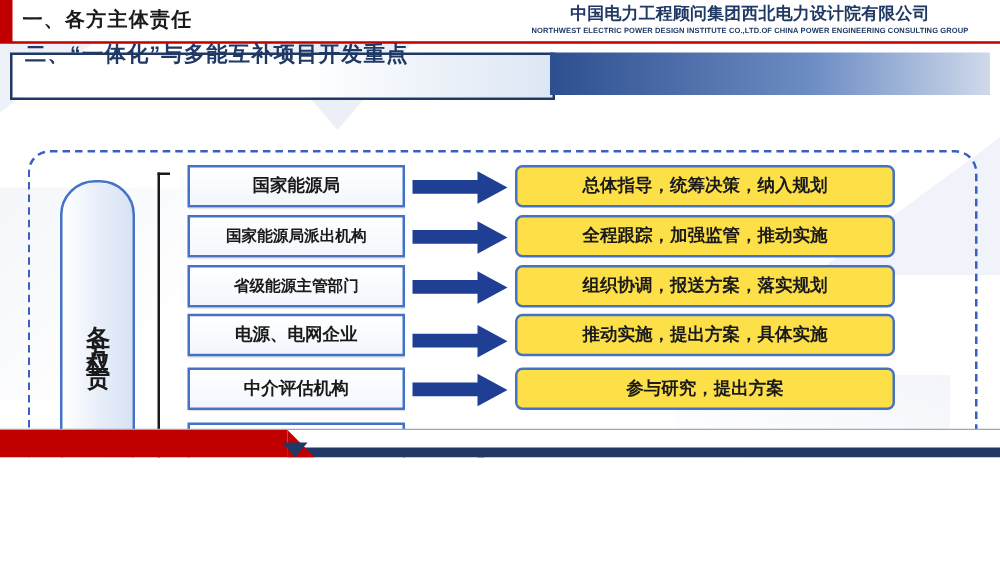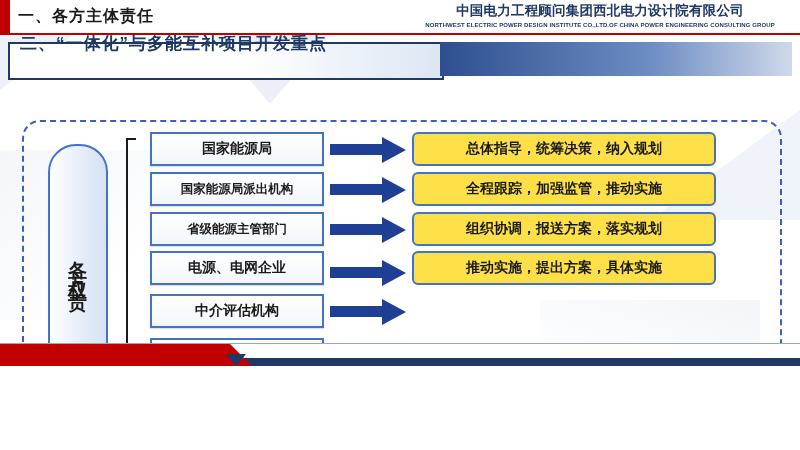--- a/index.html
+++ b/index.html
@@ -364,20 +364,21 @@
       </div>
     <div class="desc-box">推动实施，提出方案，具体实施</div>
   </div>
 
   <div class="row" style="top:296px;">
     <div class="role-box">中介评估机构</div>
     <div class="arrow">
         <div class="shaft"></div>
         <div class="head"></div>
       </div>
+    <div class="desc-box">参与研究，提出方案</div>
   </div>
 
   <div class="row" style="top:340px;">
     <div class="role-box">中介评估机构</div>
     <div class="arrow">
         <div class="shaft"></div>
         <div class="head"></div>
       </div>
   </div>
 

